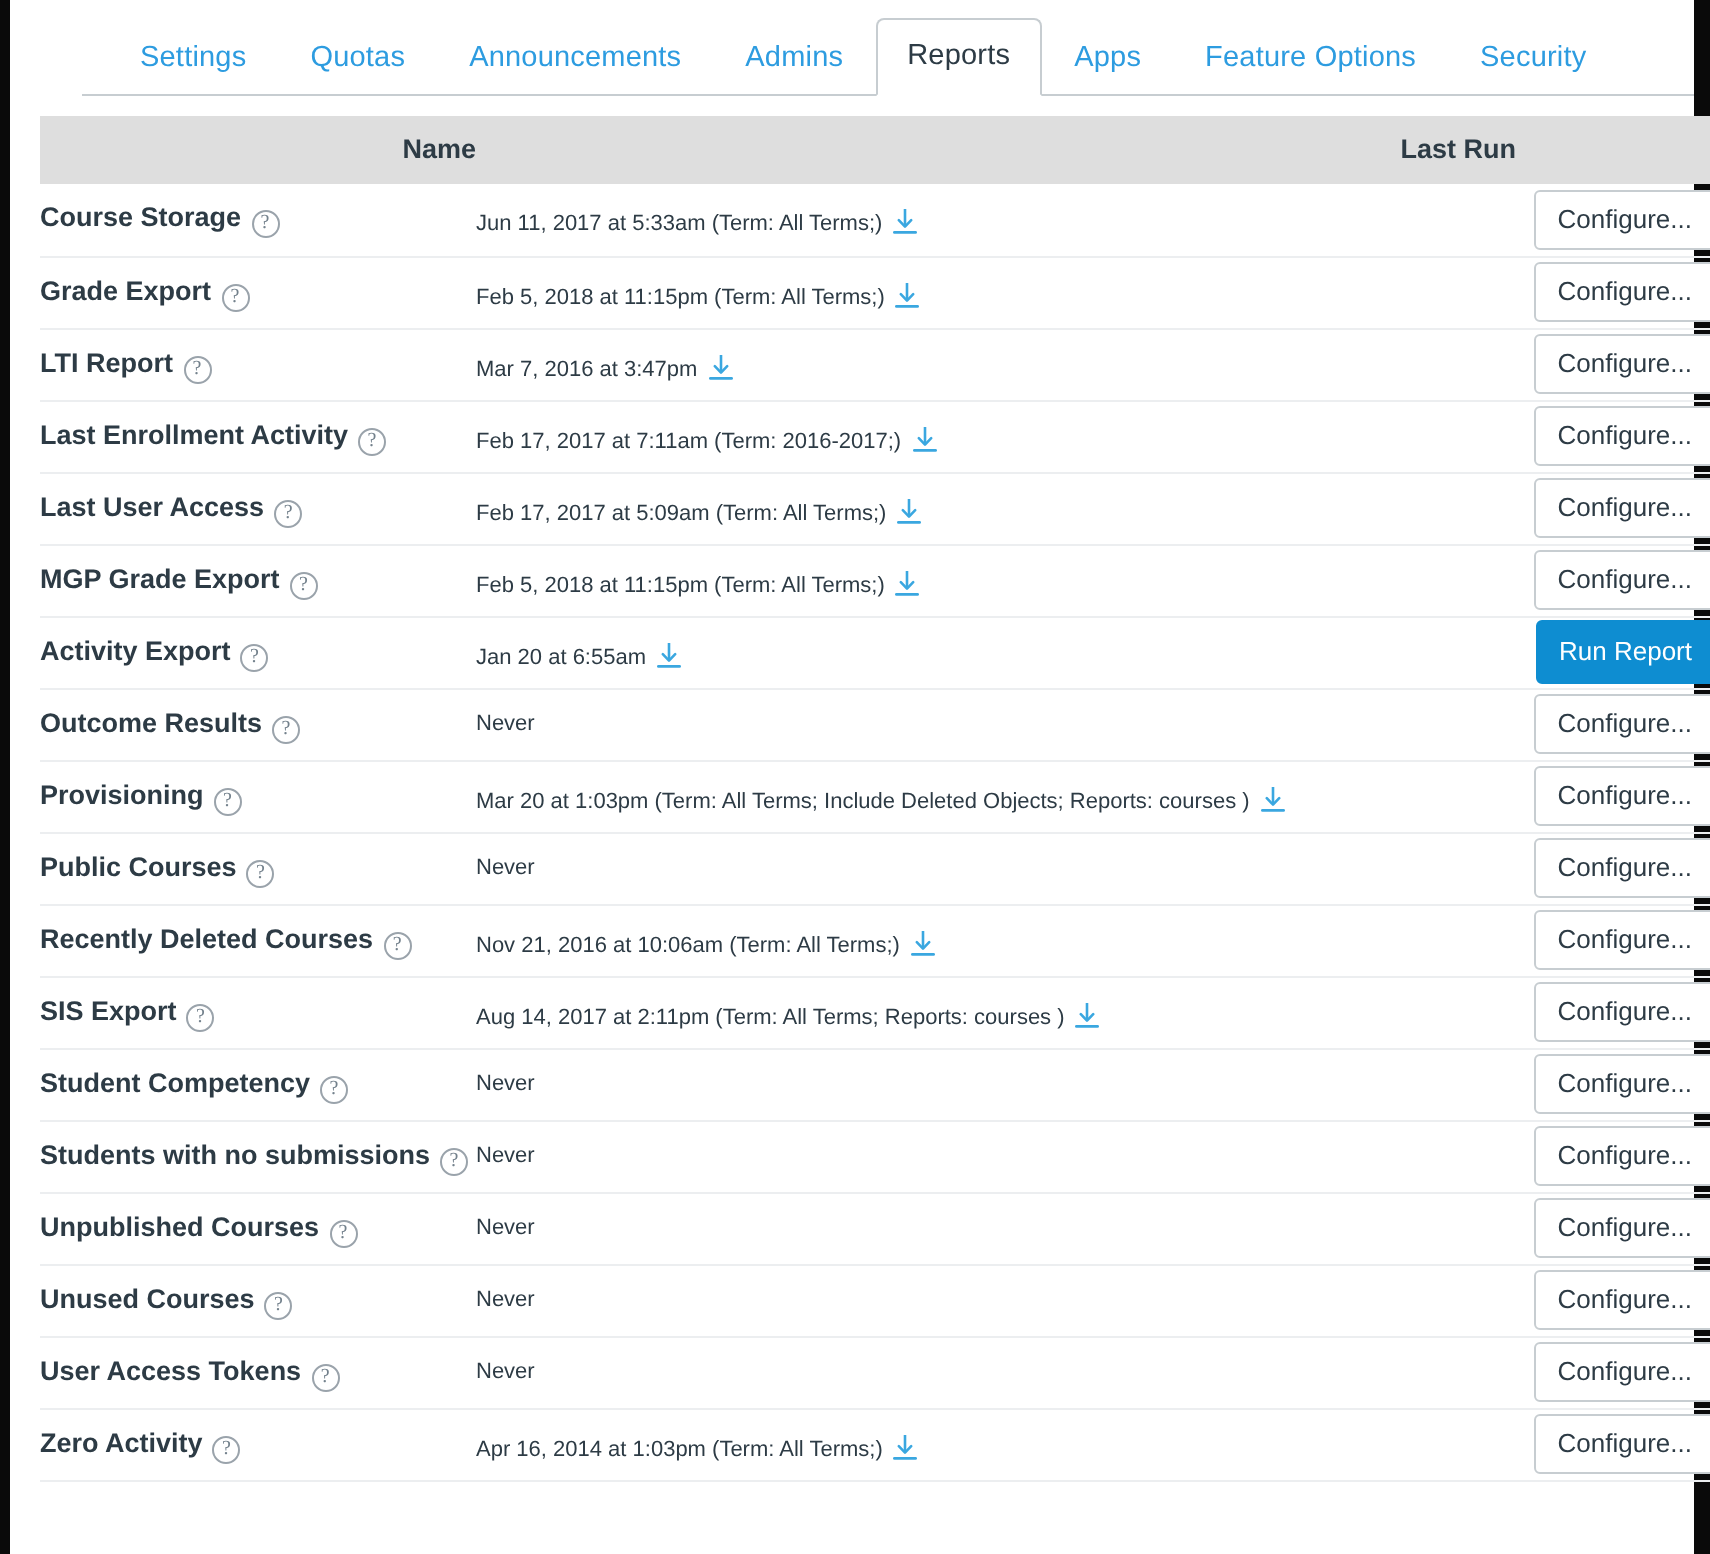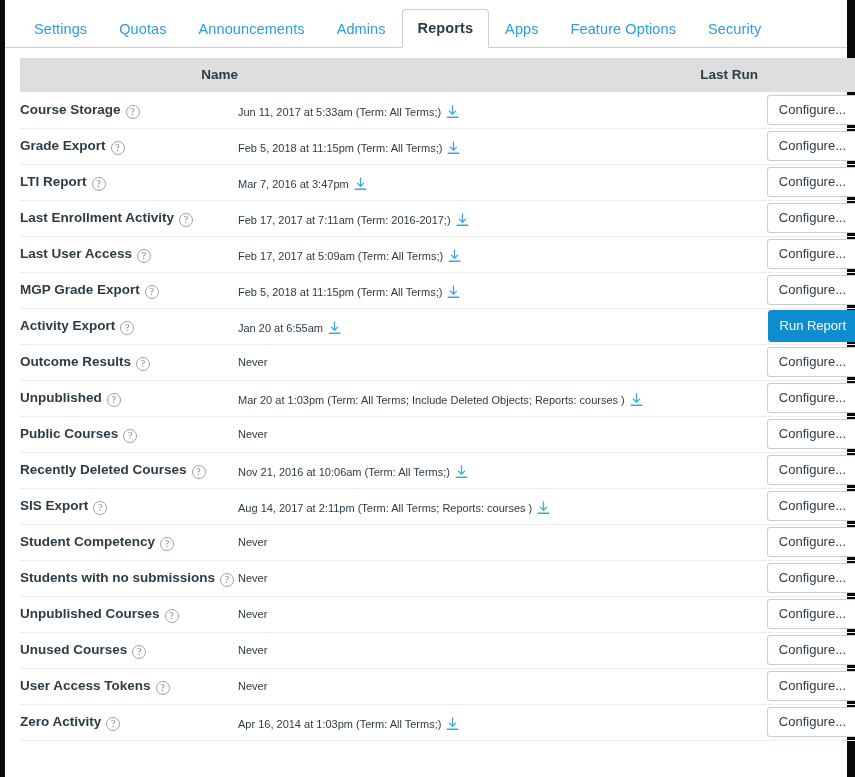--- a/index.html
+++ b/index.html
@@ -22,20 +22,21 @@
 
   
   .tabs {
     position: relative;
     height: 48px;
     padding-left: 13px;
     display: flex;
     align-items: flex-end;
     border-bottom: 1px solid #c7cdd1;
     background: #ffffff;
+    margin-left: 36px;
   }
   .tab {
     position: relative;
     font-size: 14.5px;
     line-height: 1;
     padding: 11px 15px 12px 15px;
     color: #2d9ce0;
     cursor: pointer;
     white-space: nowrap;
     text-decoration: none;
@@ -44,21 +45,21 @@
     border-bottom: none;
     border-radius: 4px 4px 0 0;
     bottom: -1px;
     letter-spacing: 0.1px;
   }
   .tab.active {
     color: #2d3b45;
     background: #ffffff;
     border-color: #c7cdd1;
     border-bottom: 1px solid #ffffff;
-    font-weight: 700;
+    font-weight: 400;
   }
 
   
   .table-wrap {
     padding: 10px 9px 0 15px;
   }
   table.reports {
     width: 100%;
     border-collapse: collapse;
     table-layout: fixed;
@@ -248,21 +249,21 @@
                   <path d="M1.2 12.2 L11.8 12.2" stroke="#3aa7e0" stroke-width="1.4" fill="none" stroke-linecap="round"></path>
                 </svg></span></td>
             <td class="action-cell"><button class="btn btn-run">Run Report</button></td>
           </tr>
           <tr>
             <td class="name-cell"><span>Outcome Results</span><span class="help-icon">?</span></td>
             <td class="lastrun-cell"><span>Never</span></td>
             <td class="action-cell"><button class="btn btn-configure">Configure...</button></td>
           </tr>
           <tr>
-            <td class="name-cell"><span>Unpublished</span><span class="help-icon">?</span></td>
+            <td class="name-cell"><span>Provisioning</span><span class="help-icon">?</span></td>
             <td class="lastrun-cell"><span>Mar 20 at 1:03pm (Term: All Terms; Include Deleted Objects; Reports: courses )</span><span class="dl-icon"><svg width="13" height="14" viewBox="0 0 13 14">
                   <path d="M6.5 0.5 L6.5 8.6" stroke="#3aa7e0" stroke-width="1.3" fill="none"></path>
                   <path d="M3.4 6.1 L6.5 9.3 L9.6 6.1" stroke="#3aa7e0" stroke-width="1.3" fill="none" stroke-linecap="round" stroke-linejoin="round"></path>
                   <path d="M1.2 12.2 L11.8 12.2" stroke="#3aa7e0" stroke-width="1.4" fill="none" stroke-linecap="round"></path>
                 </svg></span></td>
             <td class="action-cell"><button class="btn btn-configure">Configure...</button></td>
           </tr>
           <tr>
             <td class="name-cell"><span>Public Courses</span><span class="help-icon">?</span></td>
             <td class="lastrun-cell"><span>Never</span></td>

